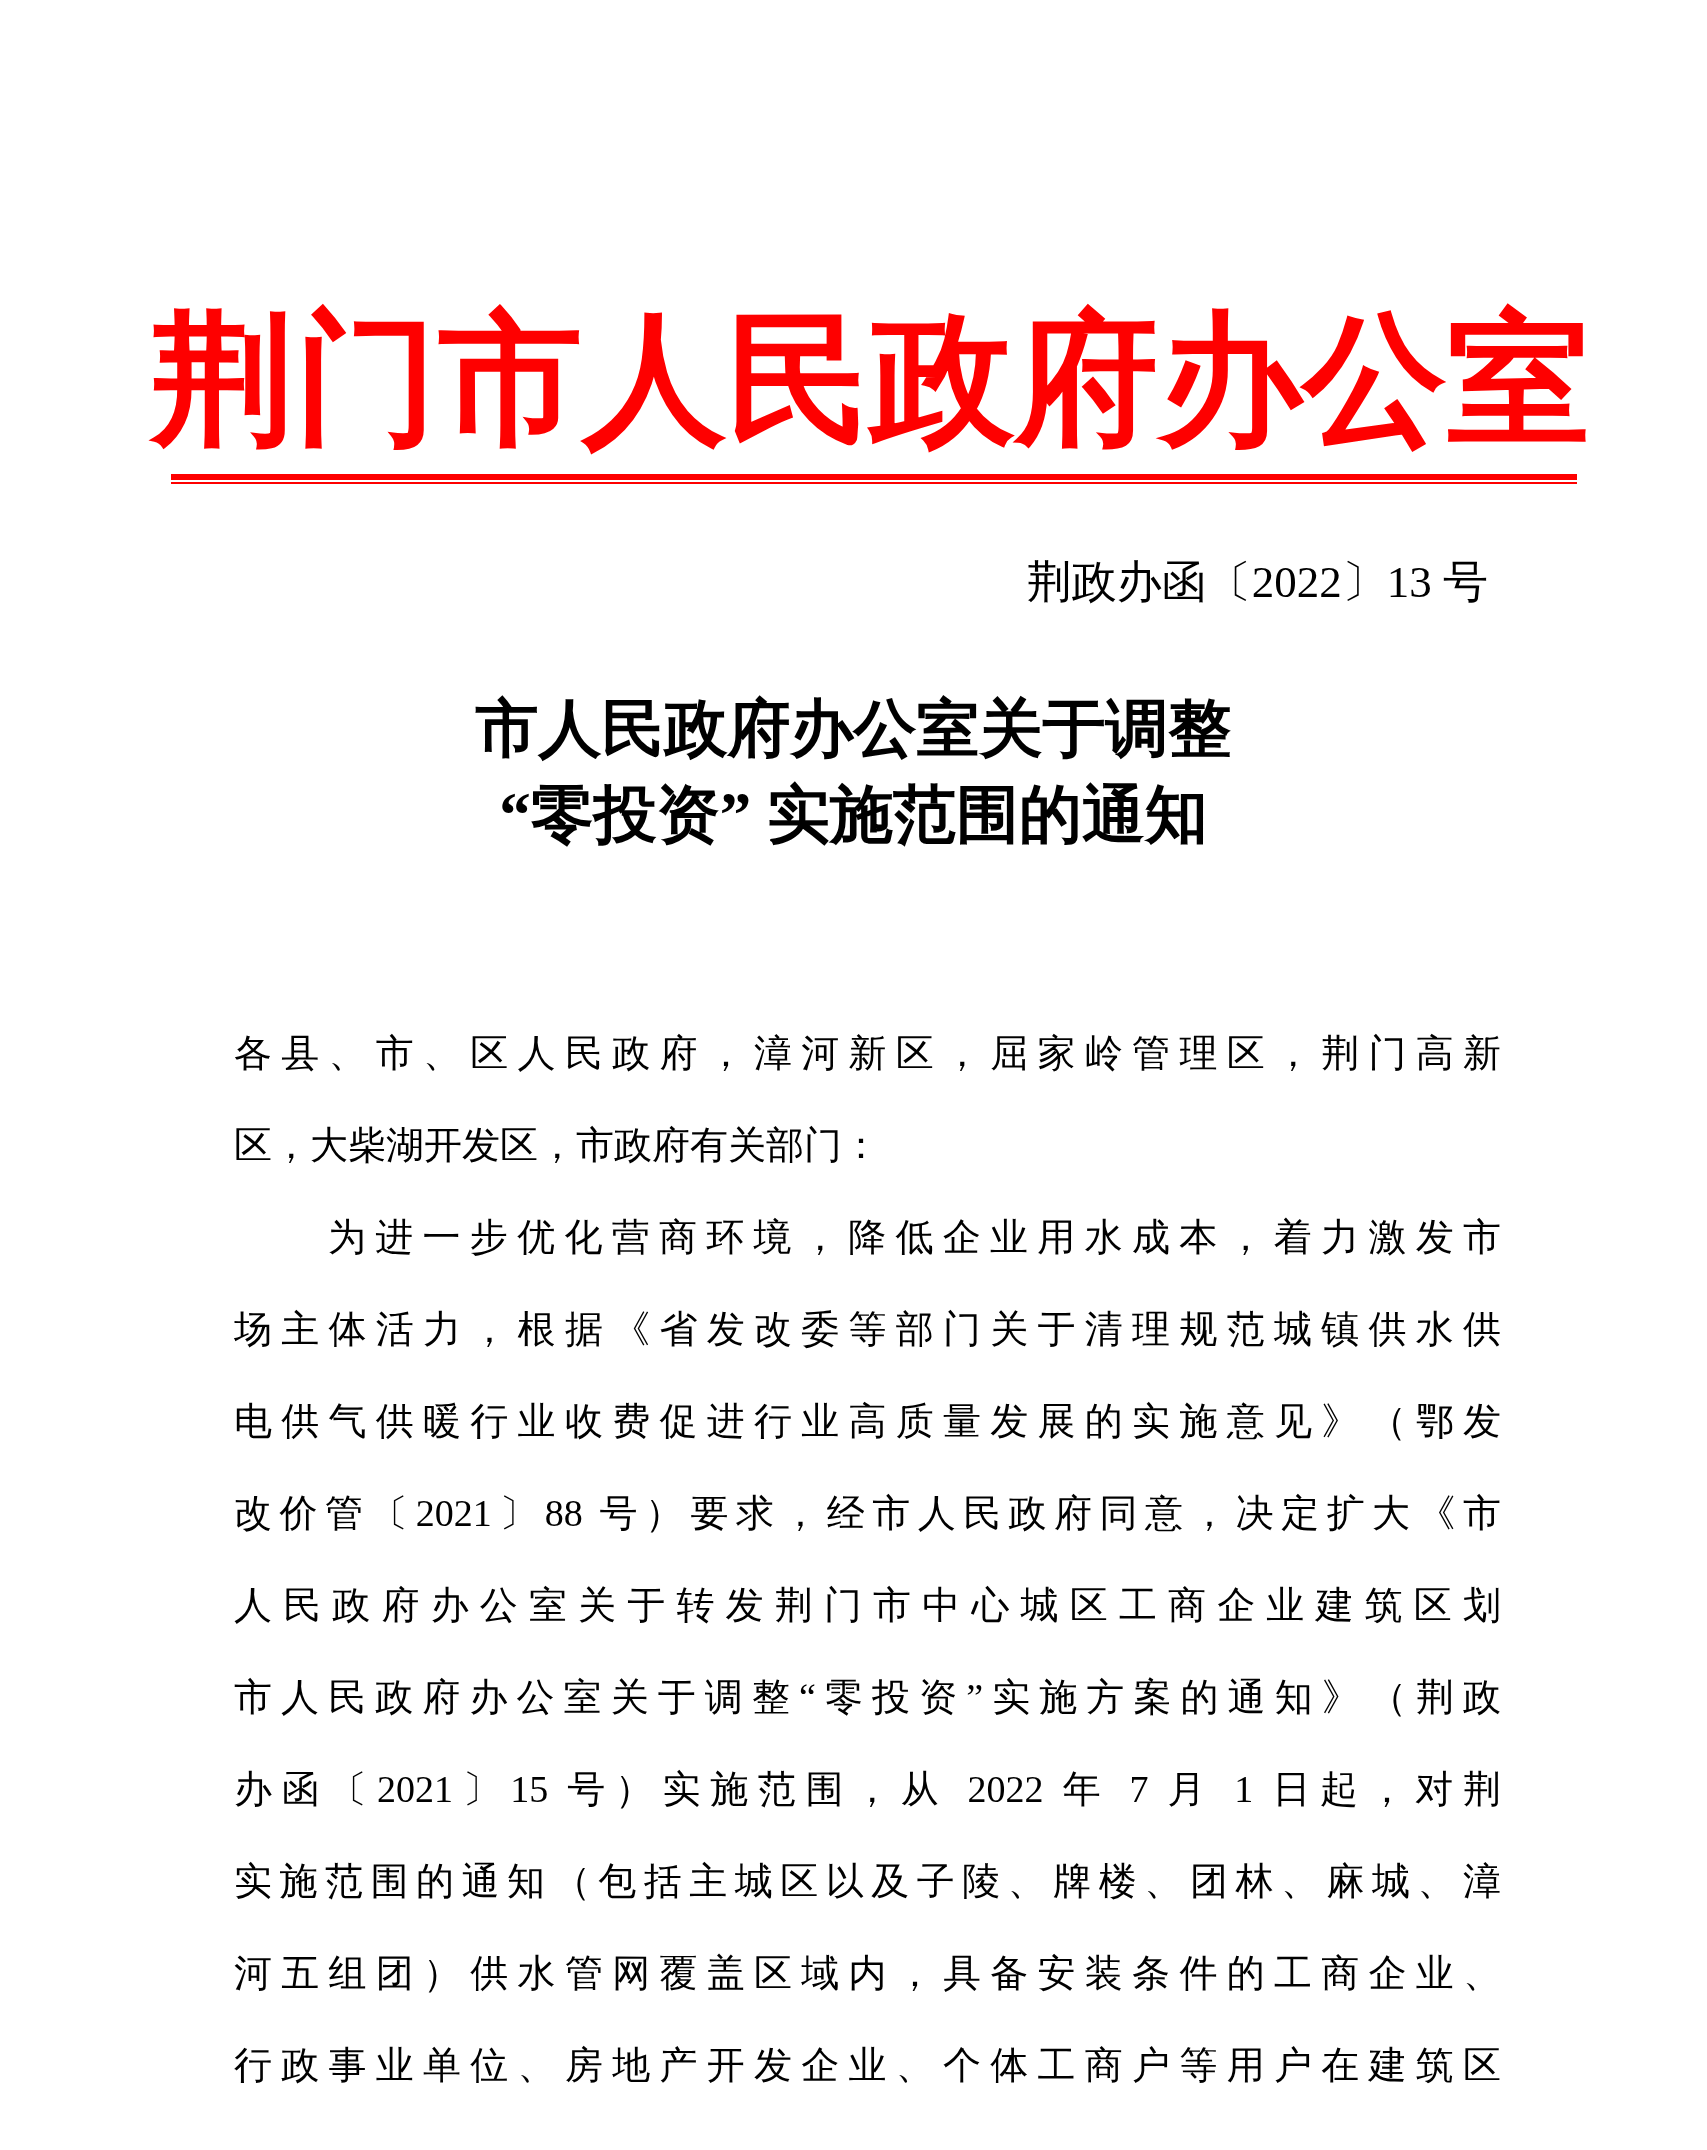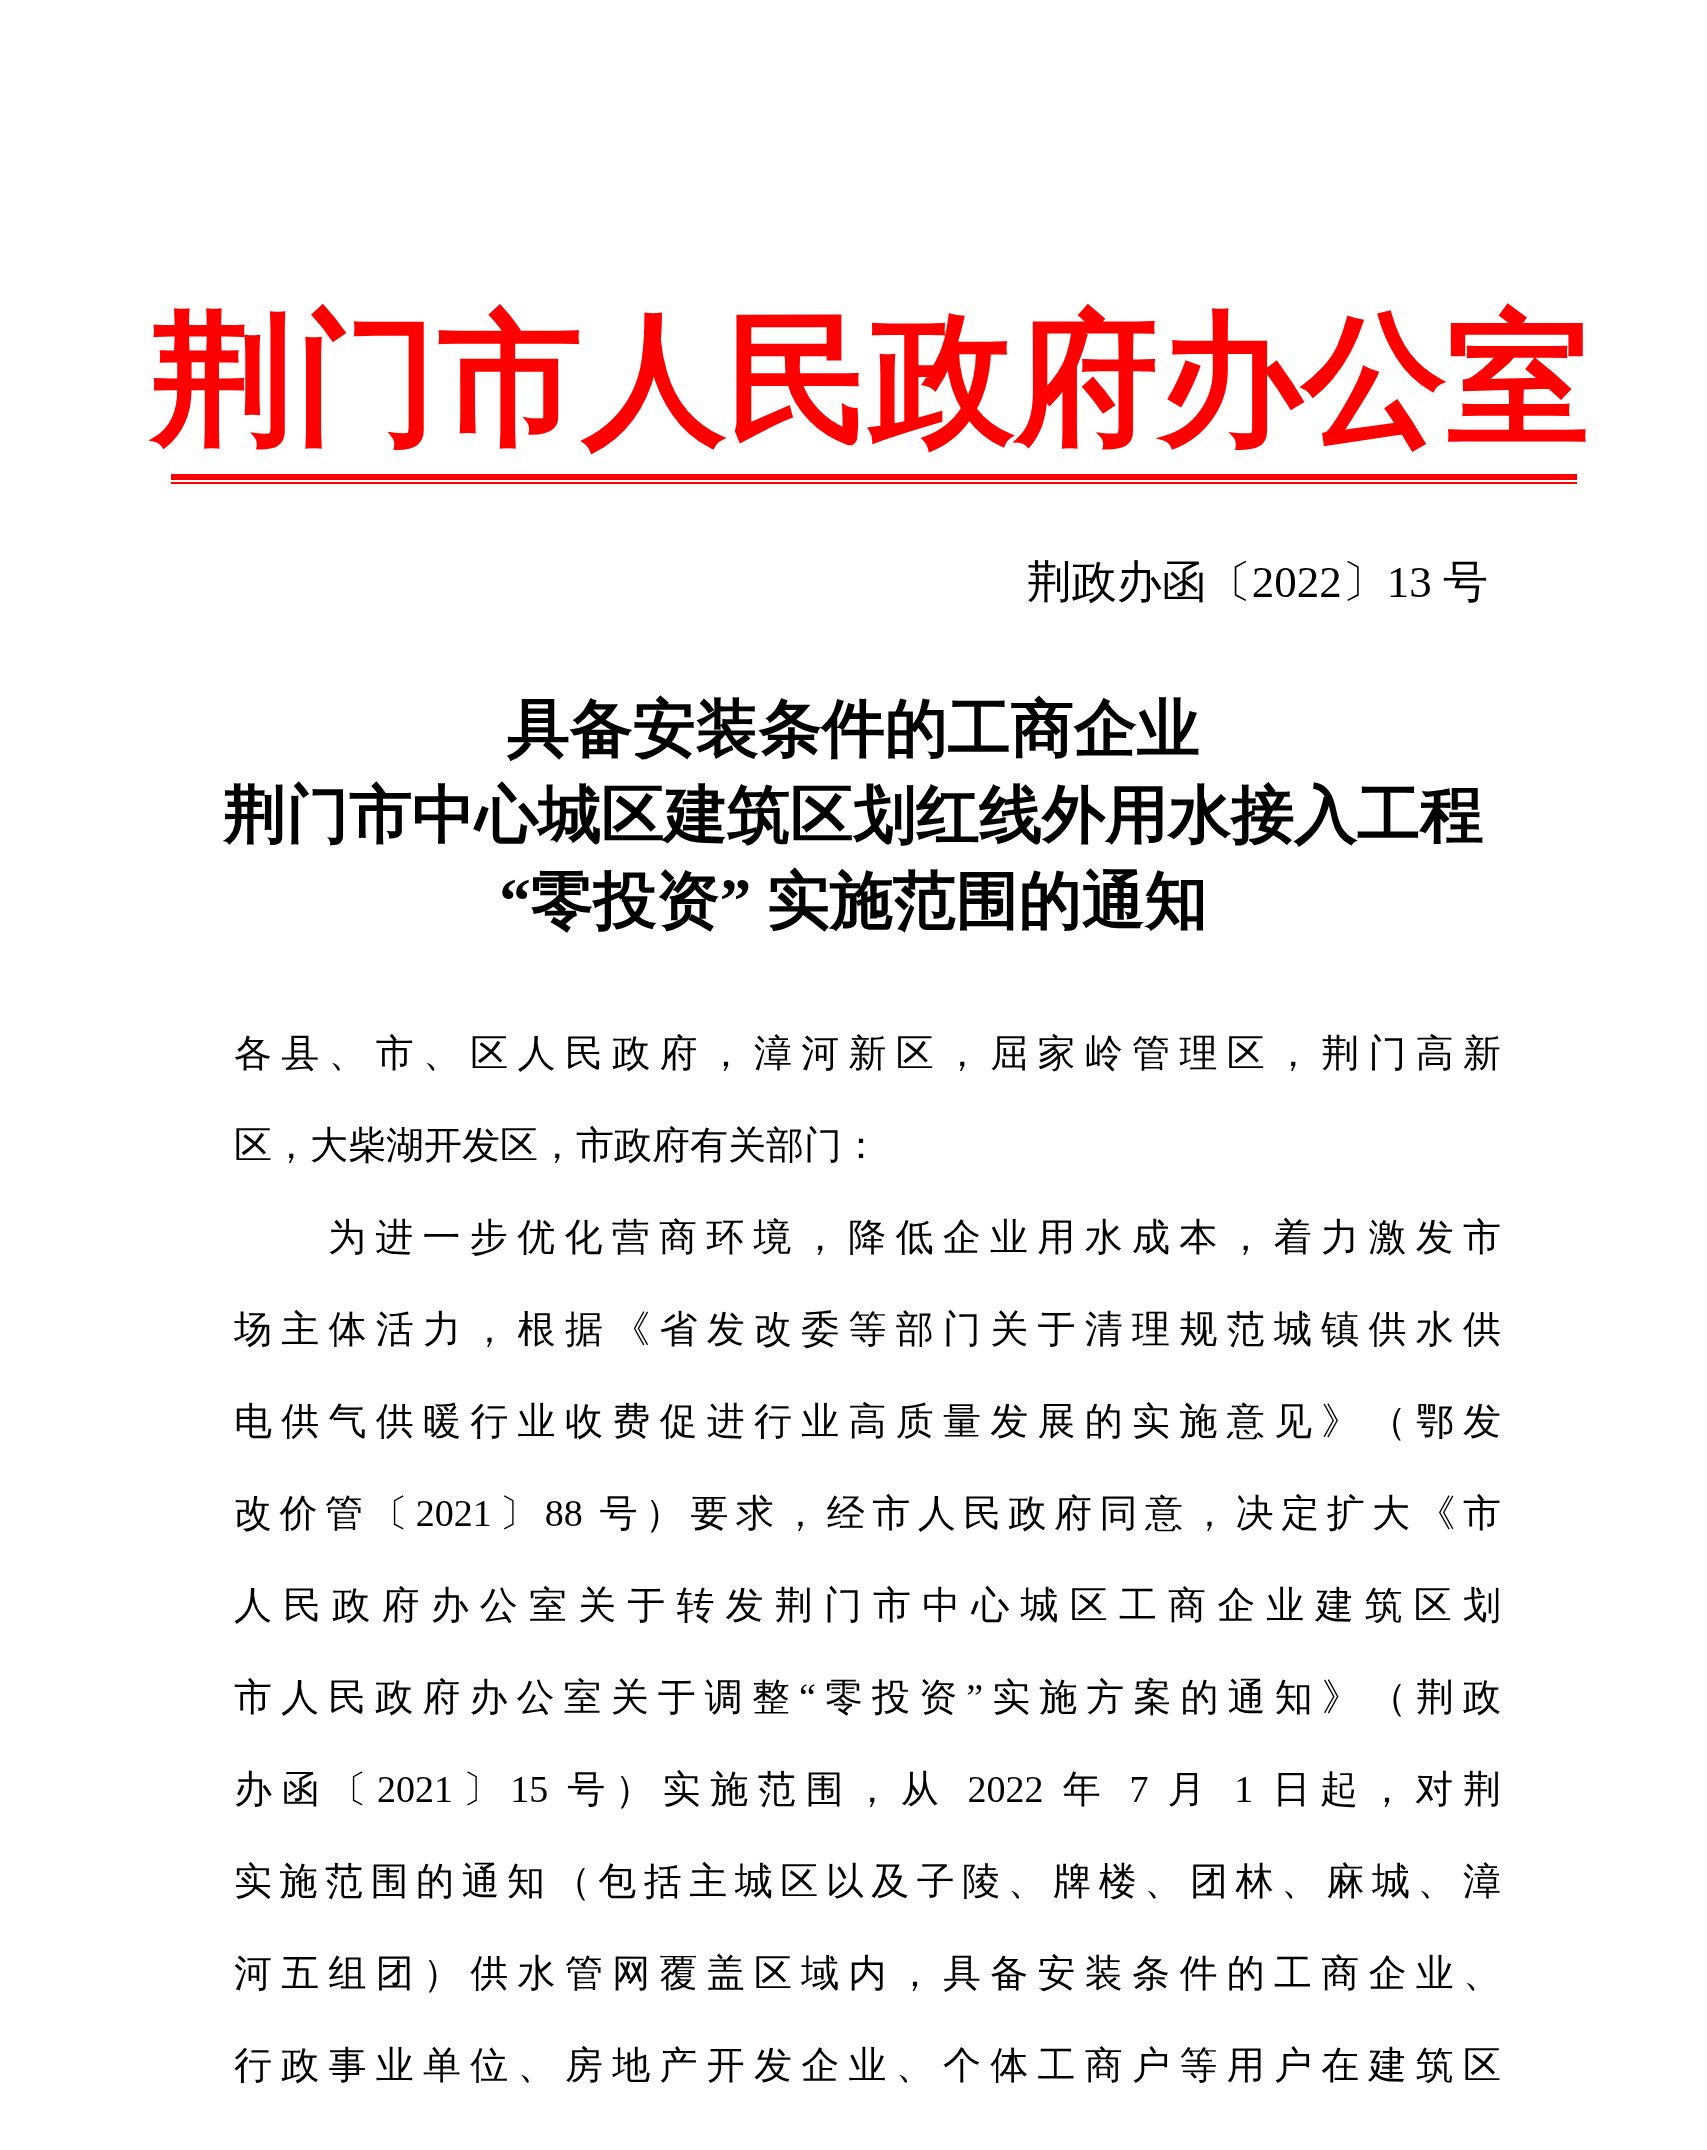--- a/index.html
+++ b/index.html
@@ -76,22 +76,21 @@
 <div class="page">
 
   <div class="agency-title">荆门市人民政府办公室</div>
 
   <div class="rule rule-top-thick"></div>
   <div class="rule rule-top-thin"></div>
 
   <div class="doc-number">荆政办函〔2022〕13 号</div>
 
   <div class="notice-title">
-    <div class="t-line">具备安装条件的工商企业</div>
-    <div class="t-line">荆门市中心城区建筑区划红线外用水接入工程</div>
+    <div class="t-line">市人民政府办公室关于调整</div>
     <div class="t-line">“零投资” 实施范围的通知</div>
   </div>
 
   <div class="body-text">
     <div class="b-line">各县、市、区人民政府，漳河新区，屈家岭管理区，荆门高新</div>
     <div class="b-line para-end">区，大柴湖开发区，市政府有关部门：</div>
     <div class="b-line indent">为进一步优化营商环境，降低企业用水成本，着力激发市</div>
     <div class="b-line">场主体活力，根据《省发改委等部门关于清理规范城镇供水供</div>
     <div class="b-line">电供气供暖行业收费促进行业高质量发展的实施意见》（鄂发</div>
     <div class="b-line">改价管〔2021〕88 号）要求，经市人民政府同意，决定扩大《市</div>

